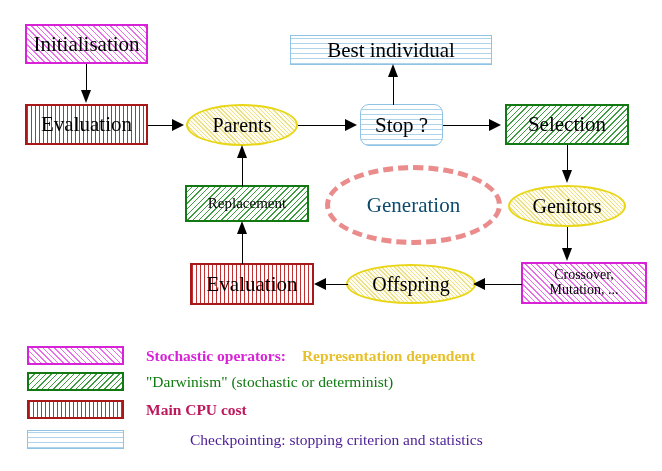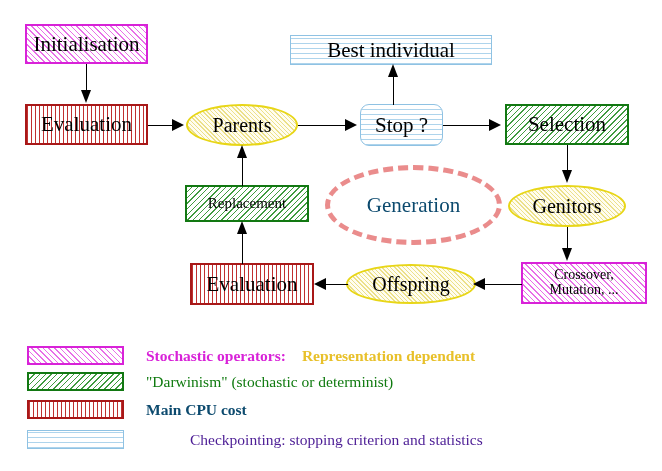--- a/index.html
+++ b/index.html
@@ -137,21 +137,21 @@
     flex: 0 0 auto;
   }
   .legend-text {
     font-size: 15.5px;
     font-family: "Liberation Serif", "DejaVu Serif", serif;
     white-space: nowrap;
   }
   .lt-magenta { color: #d822d8; font-weight: bold; }
   .lt-gold    { color: #e8c02a; font-weight: bold; }
   .lt-green   { color: #0f7a0f; }
-  .lt-red     { color: #0c4a6e; font-weight: bold; }
+  .lt-red     { color: #be185d; font-weight: bold; }
   .lt-blue    { color: #4c1d95; margin-left: 44px; }
 </style>
 </head>
 <body>
 
 <div id="canvas">
 
   <div class="node fill-magenta" style="left:25px; top:24px; width:123px; height:40px; font-size:21px;">Initialisation</div>
 
   <div class="node fill-red" style="left:25px; top:104px; width:123px; height:41px; font-size:21px;">Evaluation</div>

